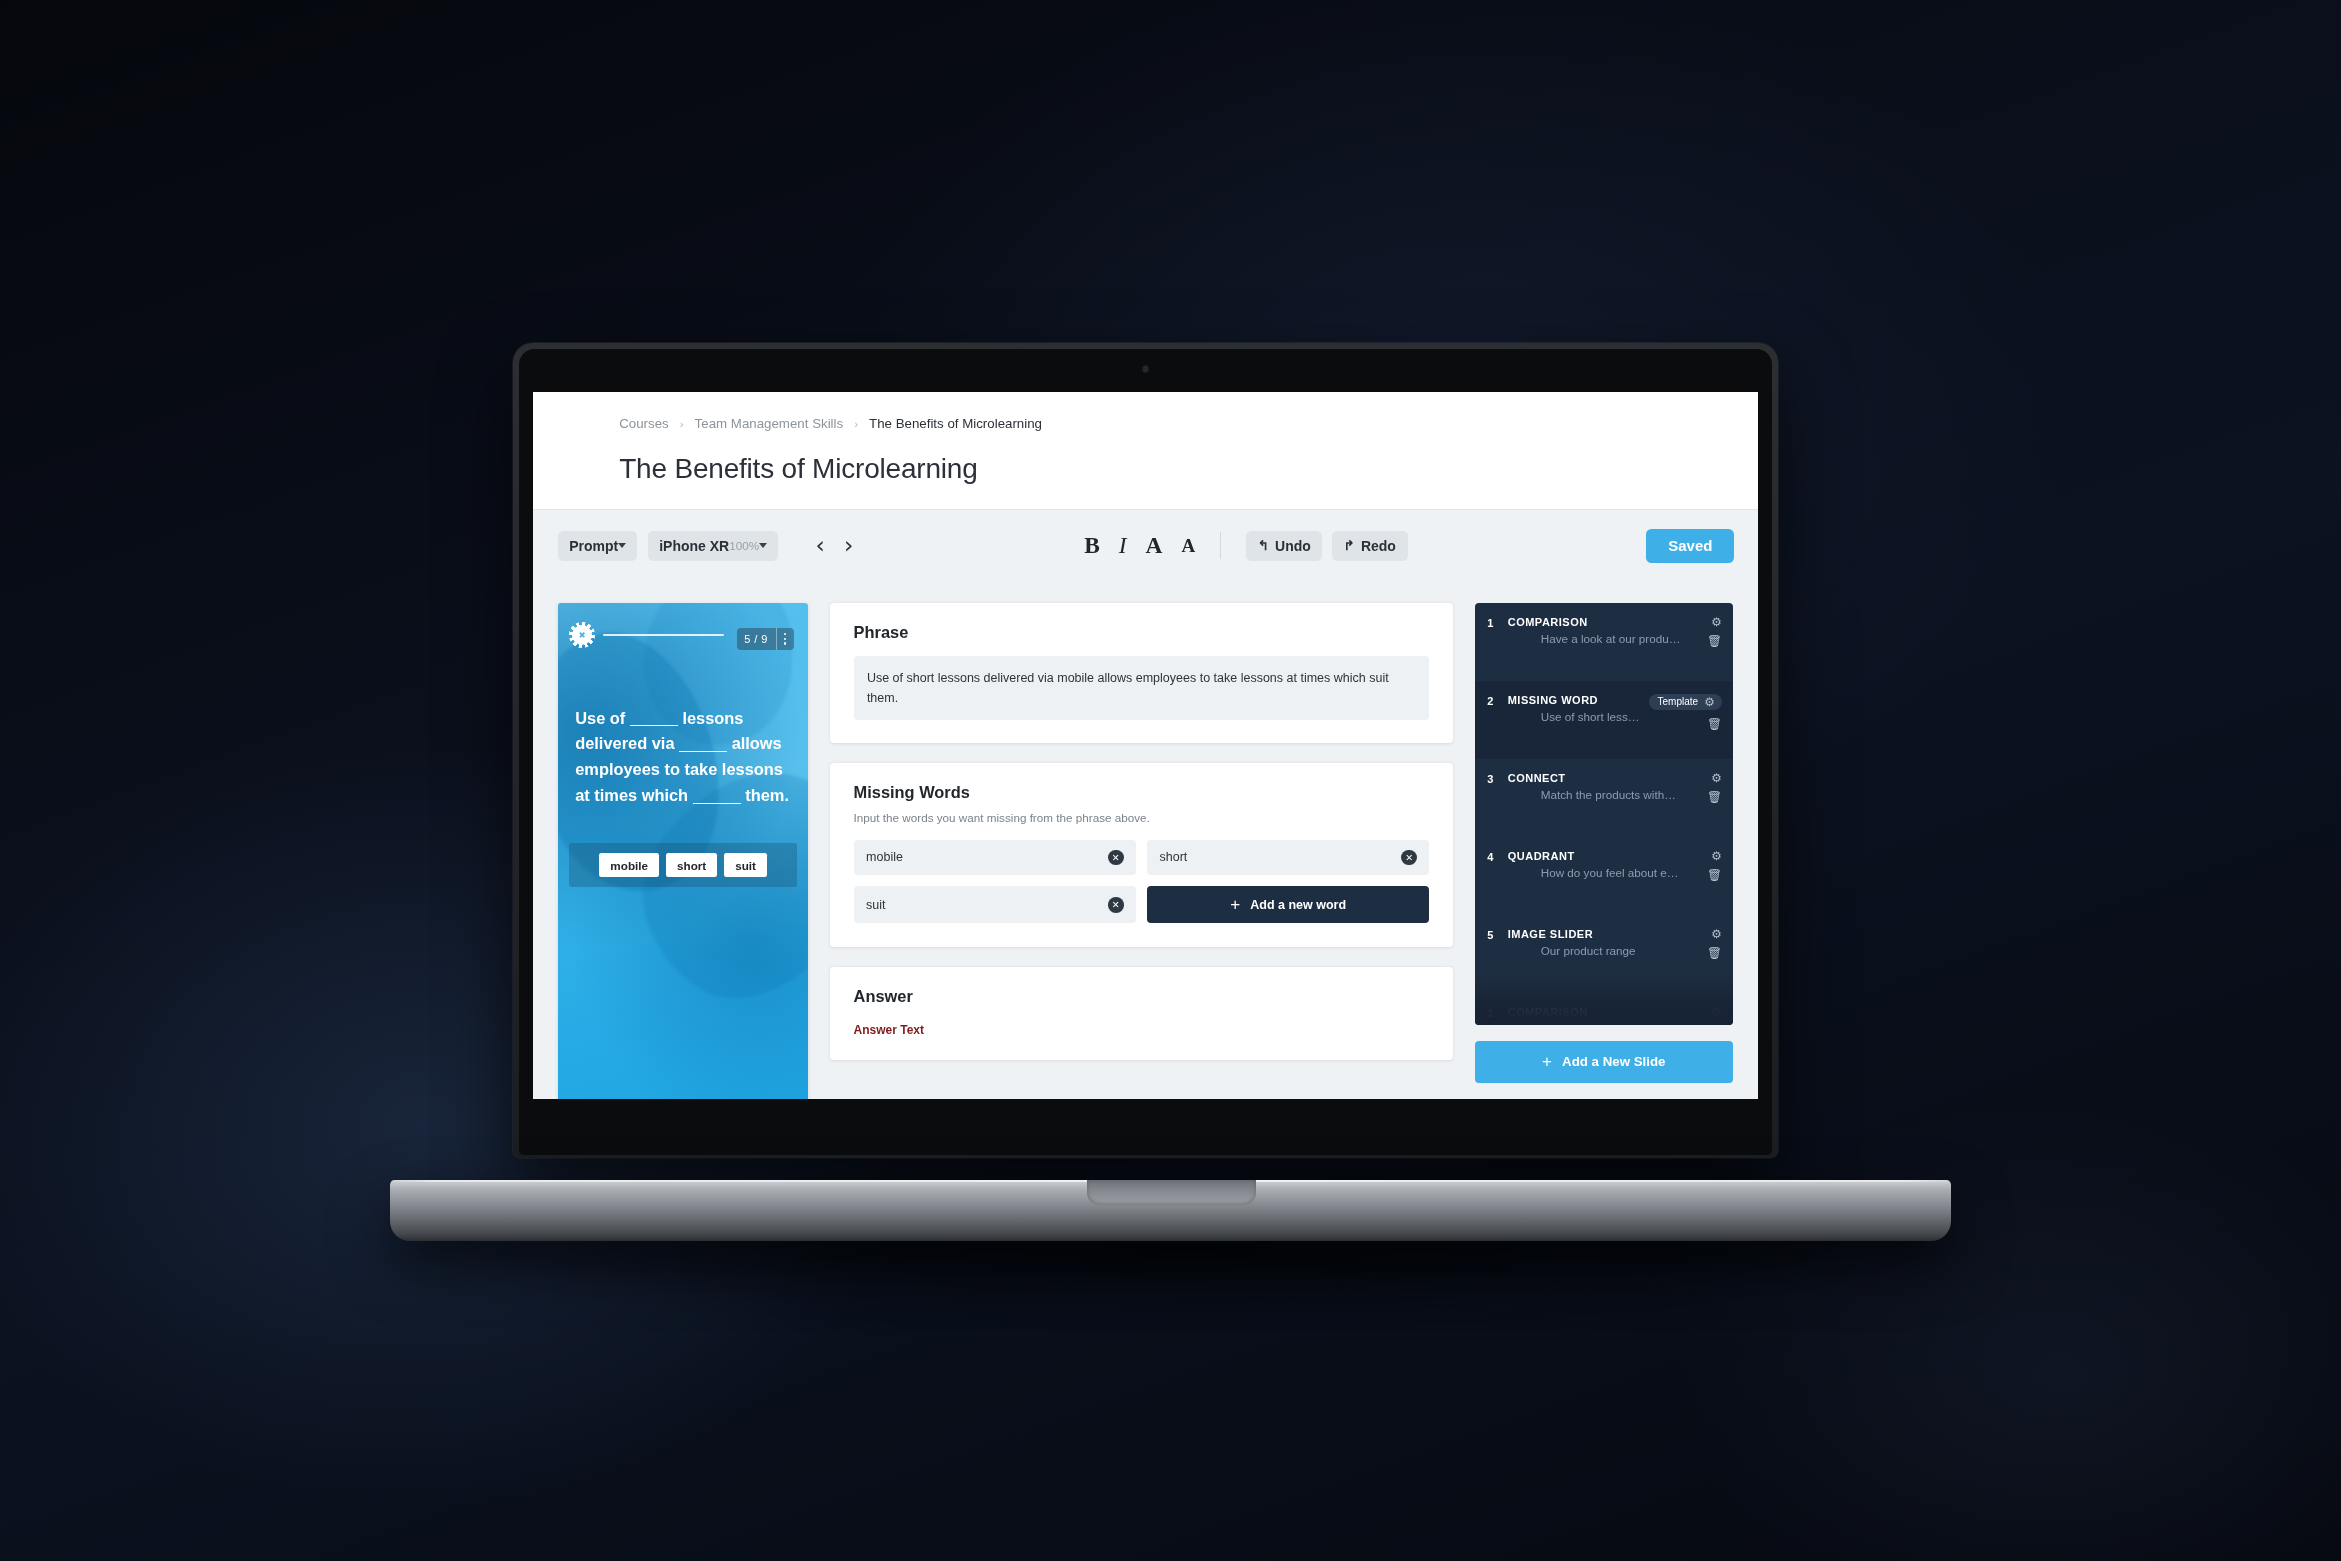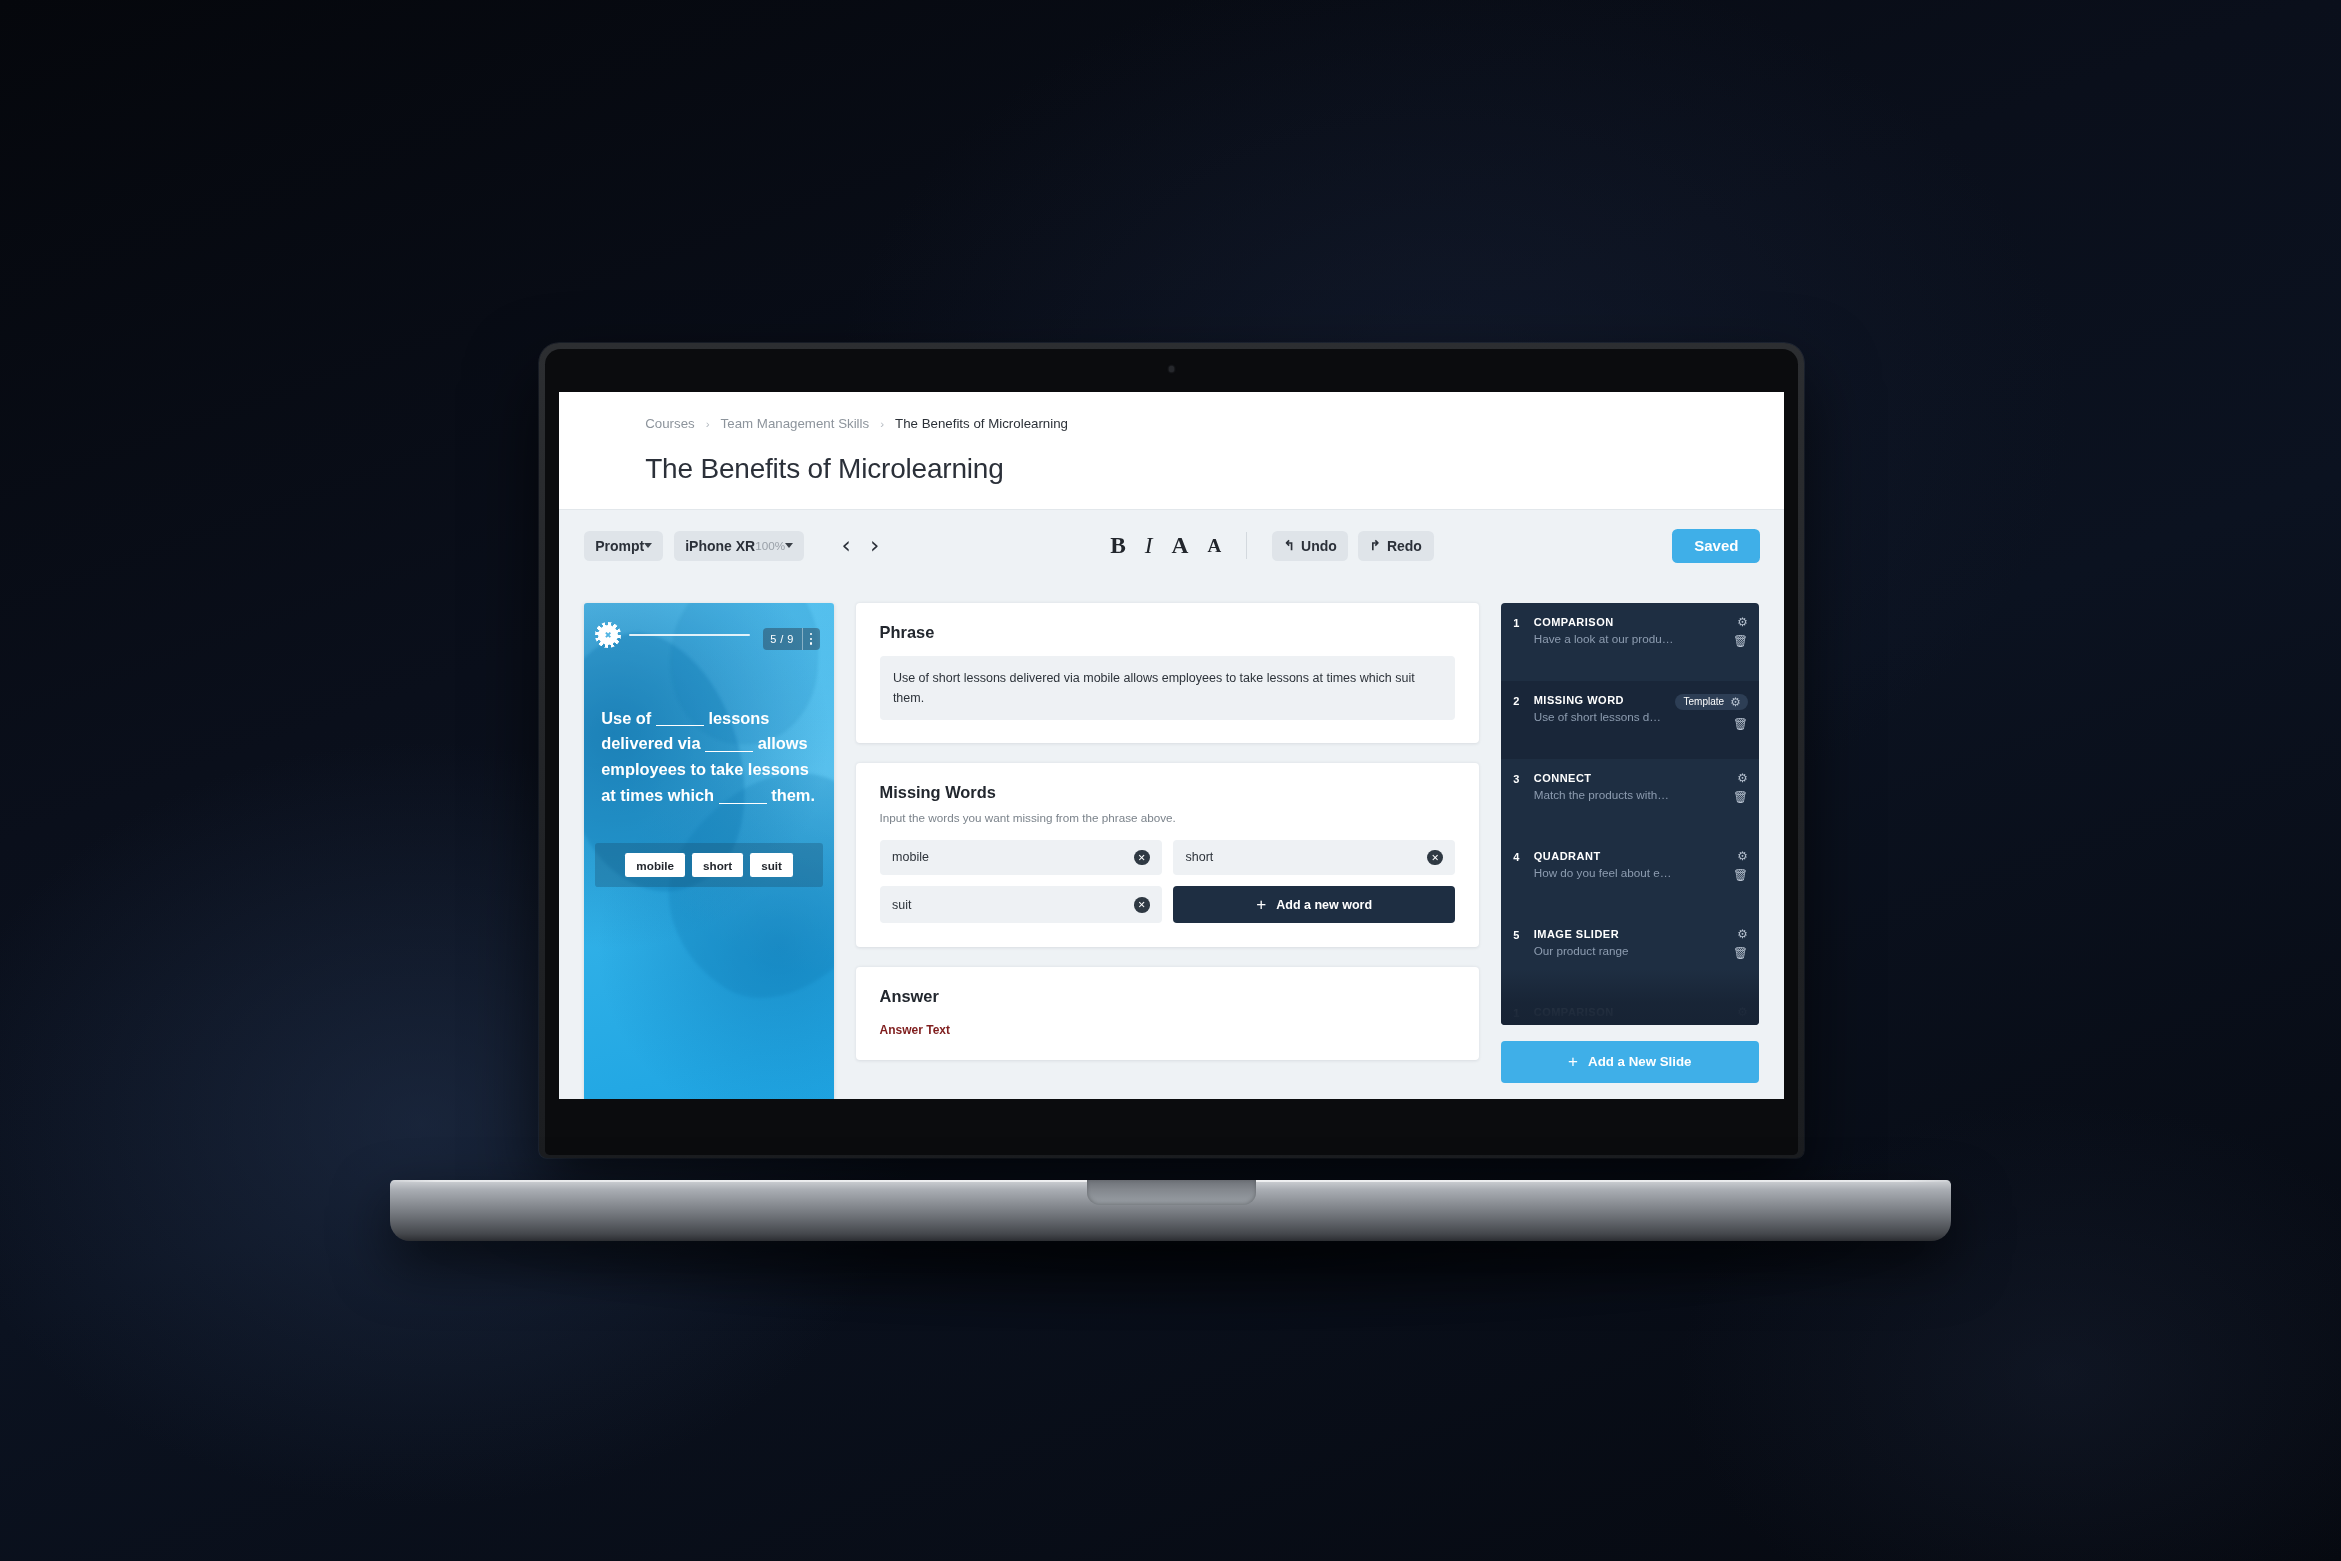--- a/index.html
+++ b/index.html
@@ -10,21 +10,21 @@
       radial-gradient(ellipse 703px 546px at 18% 72%, rgba(36,52,80,0.55) 0%, rgba(10,14,24,0) 70%),
       radial-gradient(ellipse 859px 625px at 62% 26%, rgba(24,34,56,0.5) 0%, rgba(8,11,20,0) 72%),
       radial-gradient(ellipse 546px 390px at 88% 88%, rgba(30,40,62,0.35) 0%, rgba(6,9,16,0) 70%),
       linear-gradient(160deg, #05070c 0%, #0a0f1b 35%, #0b1220 55%, #060910 100%);
   }
 
   
   .laptop { position: absolute; left: 0; top: 0; width: 2342px; height: 1561px; }
 
   .lid {
-    position: absolute; left: 539px; top: 343px; width: 1265px; height: 815px;
+    position: absolute; left: 513px; top: 343px; width: 1265px; height: 815px;
     background: linear-gradient(180deg, #2c2e31 0%, #242629 45%, #1b1d20 100%);
     border-radius: 20px 20px 7.8px 7.8px;
     box-shadow: 0 31px 70px rgba(0,0,0,0.65), 0 0 0 0.8px rgba(120,128,140,0.22);
   }
   .lid-inner {
     position: absolute; left: 6.2px; top: 6.2px; right: 6.2px; bottom: 3.1px;
     background: #0b0c0e;
     border-radius: 15.6px 15.6px 4.7px 4.7px;
   }
   .camera {
@@ -208,21 +208,21 @@
   .slide-row {
     display: flex; align-items: flex-start; padding: 12.5px 11px 12.5px 12.5px; gap: 9.4px;
     position: relative; height: 78px;
   }
   .slide-row.active { background: #192639; }
   .slide-num { font-size: 11px; font-weight: 700; color: #fff; width: 11px; flex: 0 0 11px; padding-top: 1.6px; }
   .slide-main { flex: 1; min-width: 0; }
   .slide-type { font-size: 11px; font-weight: 700; color: #fff; letter-spacing: 0.5px; }
   .slide-desc {
     font-size: 11.7px; color: #8d9cb0; margin-top: 4.7px;
-    white-space: nowrap; overflow: hidden; text-overflow: ellipsis;
+    white-space: nowrap; overflow: hidden; text-overflow: ellipsis; margin-left: 33px;
   }
   .slide-actions { display: flex; flex-direction: column; align-items: flex-end; gap: 7.8px; flex: 0 0 auto; }
   .gear-ic, .trash-ic { font-size: 11.7px; color: #b9c4d2; line-height: 1; }
   .tmpl-pill {
     display: inline-flex; align-items: center; gap: 6.2px;
     background: #2d3e55; border-radius: 8.6px; padding: 2.3px 7px 2.3px 8.6px;
     font-size: 10px; color: #fff; white-space: nowrap;
   }
   .slide-row.faded { opacity: 0.45; }
   .panel-fade {

